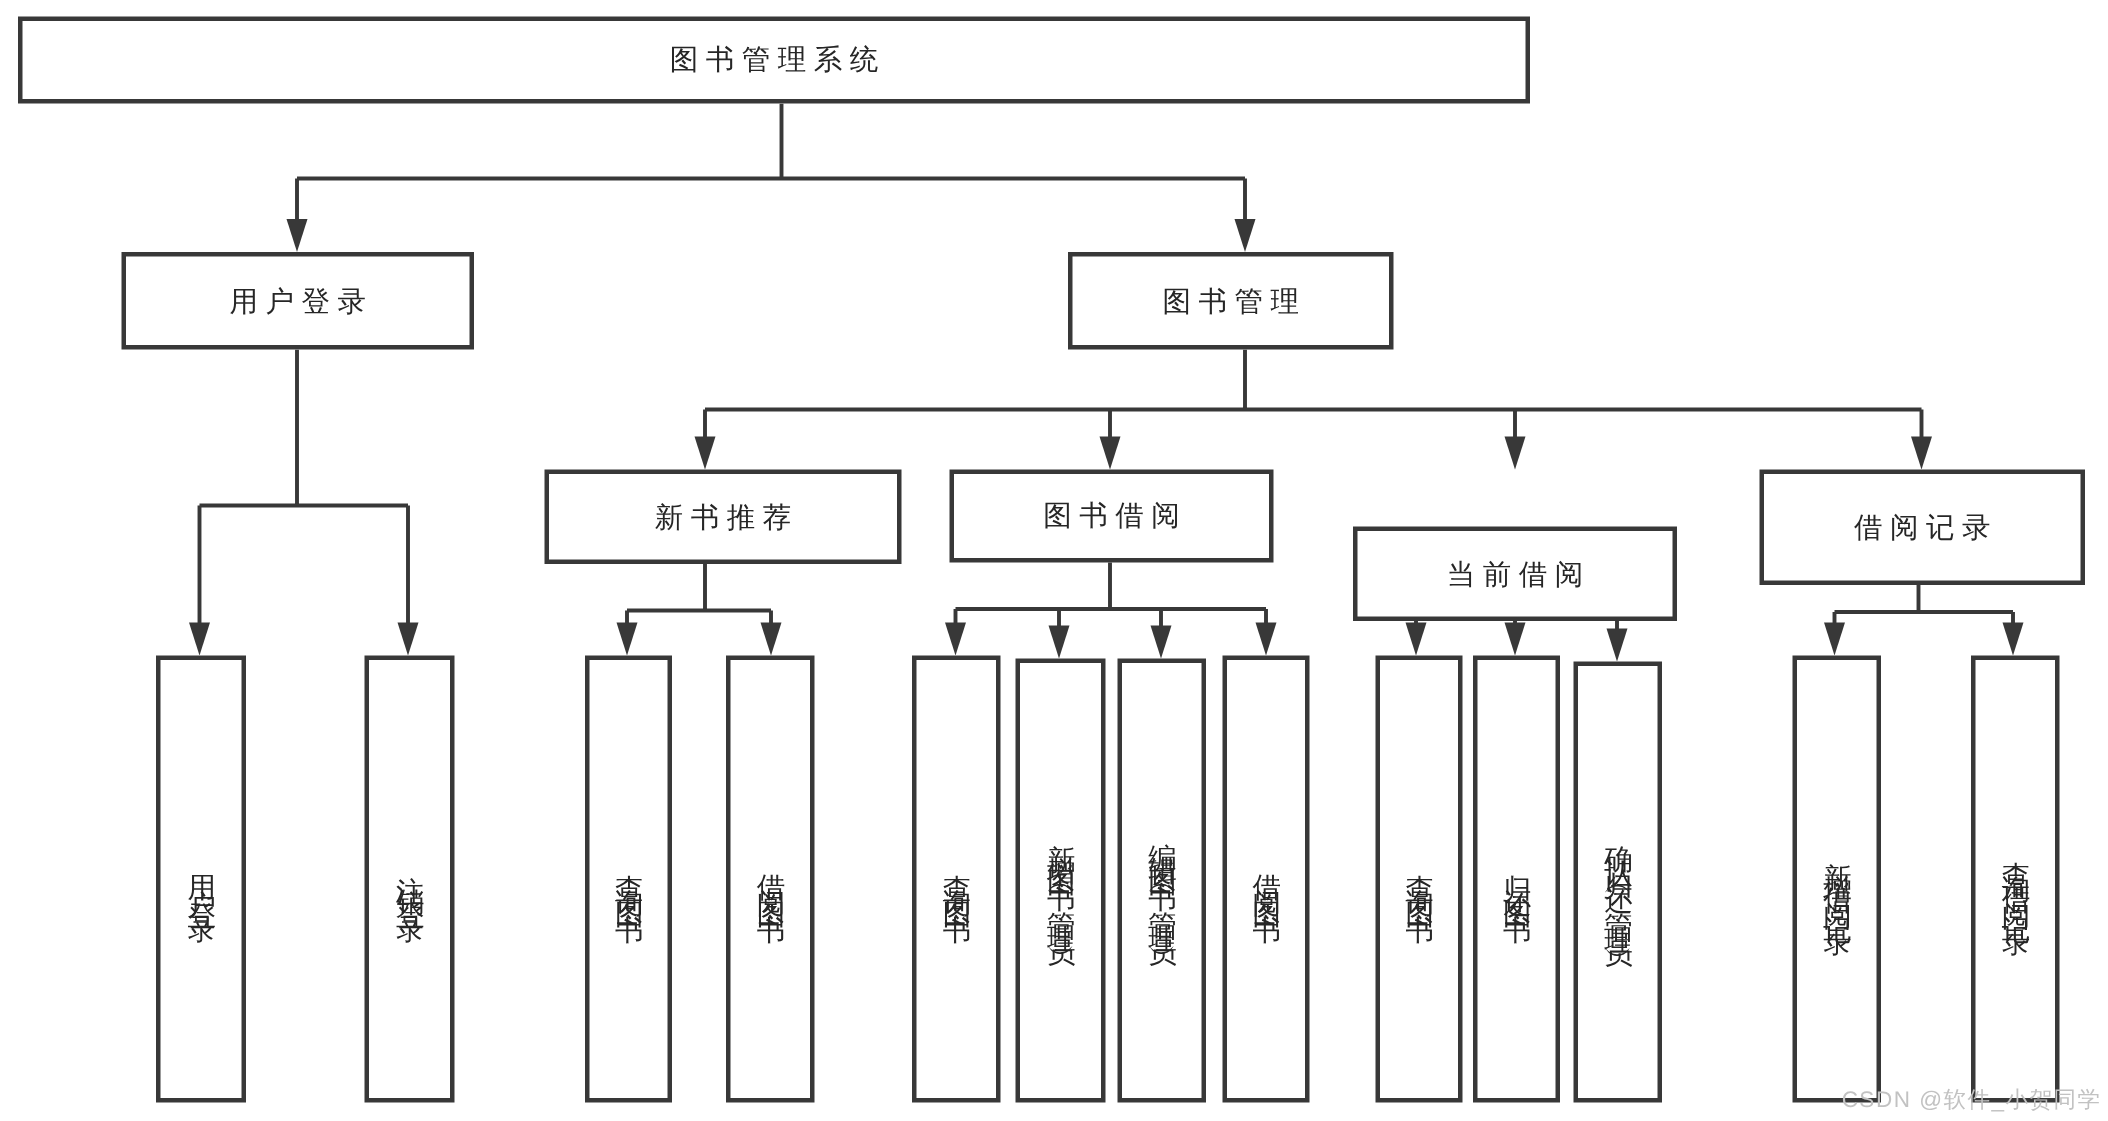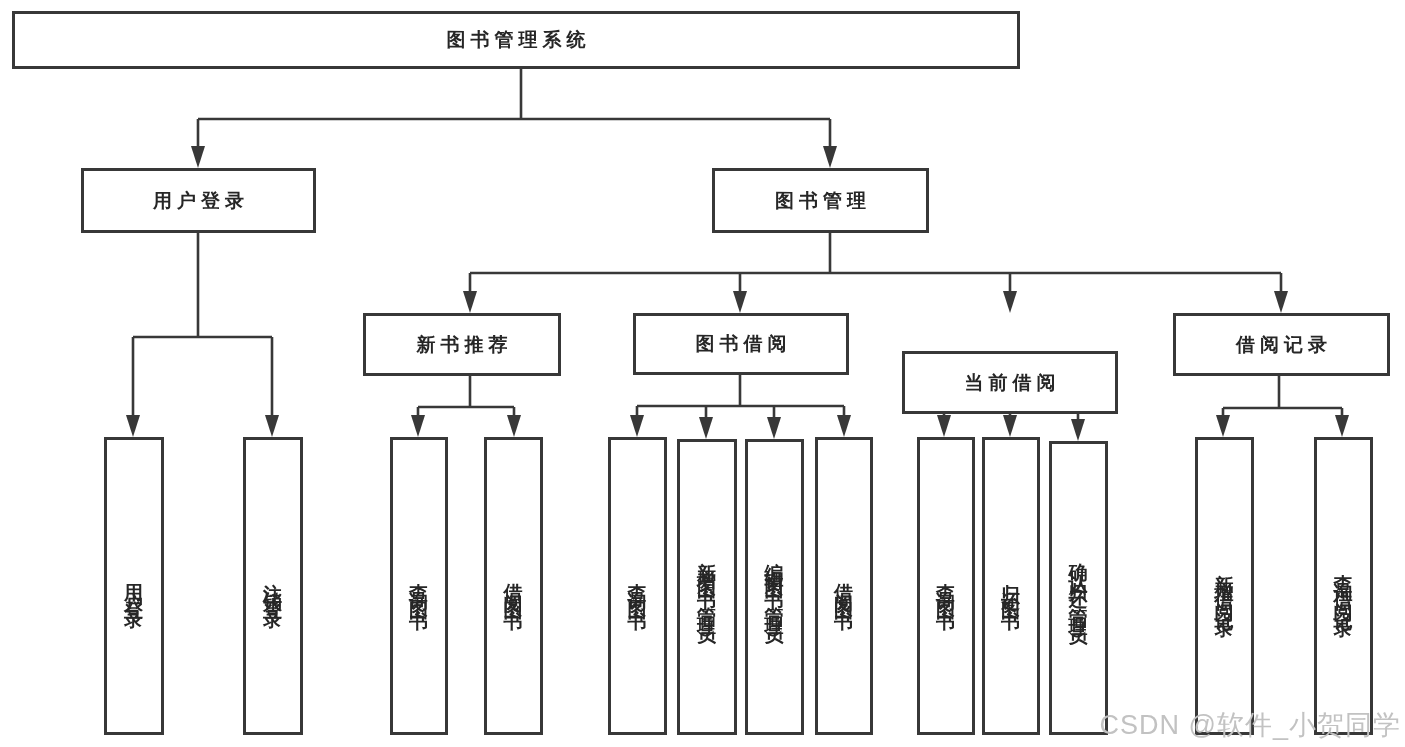--- a/index.html
+++ b/index.html
@@ -10,32 +10,31 @@
   }
   svg.wires{position:absolute;left:0;top:0;}
   svg.wires .lines{stroke:var(--line,#383838);stroke-width:2.6;fill:none;}
   svg.wires .heads{fill:var(--line,#383838);stroke:none;}
   .node{
     position:absolute;box-sizing:border-box;
     background:var(--box-bg,#ffffff);
     border:3px solid var(--line,#383838);
     display:flex;align-items:center;justify-content:center;
     color:var(--text,#262626);
-    font-weight:bold;
   }
   .node.h .lbl{
     font-size:19px;letter-spacing:5px;text-indent:5px;white-space:nowrap;
   }
   .node.v .lbl{
     writing-mode:vertical-rl;text-orientation:mixed;
     font-size:19px;line-height:1;letter-spacing:9px;
   }
   .watermark{
     position:absolute;right:4px;bottom:4px;
-    font-size:27px;letter-spacing:1px;
+    font-size:15px;letter-spacing:1px;
     color:var(--watermark,#c2c2c2);white-space:nowrap;
   }
 </style>
 </head>
 <body>
 
 <div class="stage">
 
   <svg class="wires" width="1405" height="747" viewBox="0 0 1405 747">
     <g class="lines">
@@ -88,30 +87,30 @@
     <span class="lbl">图书管理</span>
   </div>
 
   <div class="node v" style="left:104px;top:437px;width:60px;height:298px;">
     <span class="lbl">用户登录</span>
   </div>
   <div class="node v" style="left:243px;top:437px;width:60px;height:298px;">
     <span class="lbl">注销登录</span>
   </div>
 
-  <div class="node h" style="left:363px;top:313px;width:198px;height:63px;">
+  <div class="node h" style="left:363px;top:313px;width:238px;height:63px;">
     <span class="lbl">新书推荐</span>
   </div>
   <div class="node h" style="left:633px;top:313px;width:216px;height:62px;">
     <span class="lbl">图书借阅</span>
   </div>
   <div class="node h" style="left:902px;top:313px;width:216px;height:63px;margin-top:38px;">
     <span class="lbl">当前借阅</span>
   </div>
-  <div class="node h" style="left:1173px;top:313px;width:217px;height:63px;text-align:right;">
+  <div class="node h" style="left:1173px;top:313px;width:217px;height:77px;text-align:right;">
     <span class="lbl">借阅记录</span>
   </div>
 
   <div class="node v" style="left:390px;top:437px;width:58px;height:298px;">
     <span class="lbl">查询图书</span>
   </div>
   <div class="node v" style="left:484px;top:437px;width:59px;height:298px;">
     <span class="lbl">借阅图书</span>
   </div>
 

